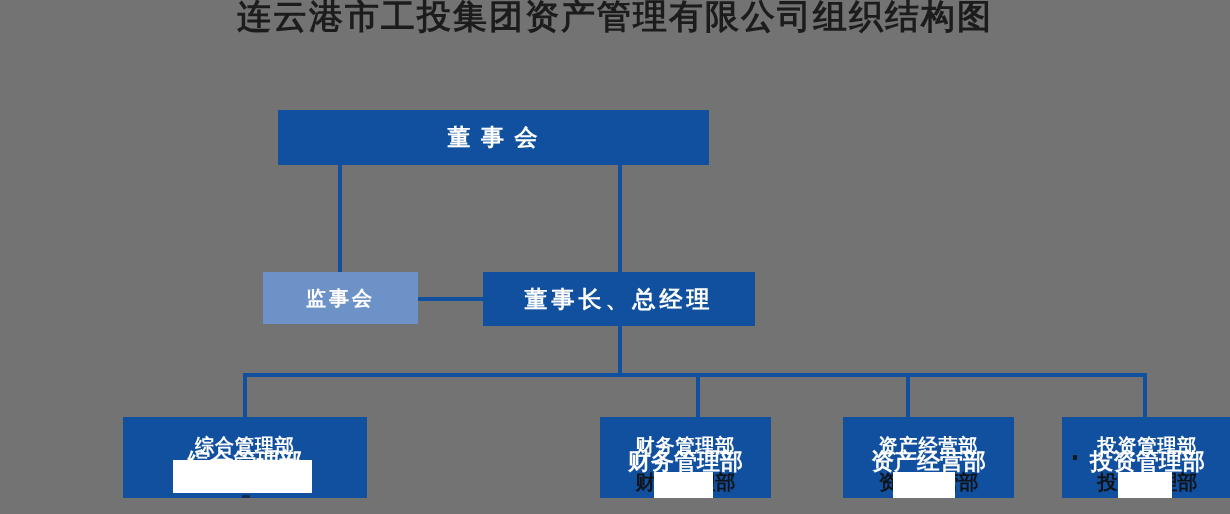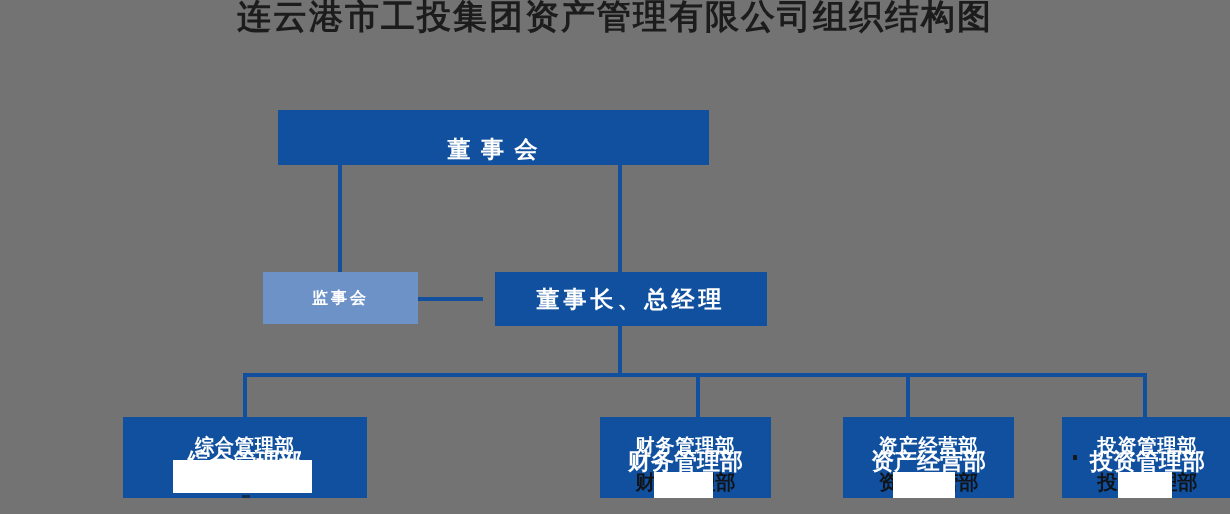--- a/index.html
+++ b/index.html
@@ -20,23 +20,23 @@
   .h-main{left:243px;top:373px;width:904px;height:4px;}
   .drop{top:377px;width:4px;height:40px;}
   .drop-1{left:243px;}
   .drop-2{left:696px;}
   .drop-3{left:906px;}
   .drop-4{left:1143px;}
   .node{
     position:absolute;display:flex;align-items:center;justify-content:center;
     font-weight:bold;color:var(--box-text,#fff);white-space:nowrap;
   }
-  .node-board{left:278px;top:110px;width:431px;height:55px;background:var(--primary,#10509e);font-size:23px;letter-spacing:2px;align-items:flex-end;}
-  .node-supervisory{left:263px;top:272px;width:155px;height:52px;background:var(--secondary,#6c92c8);font-size:16px;letter-spacing:3px;}
-  .node-executive{left:483px;top:272px;width:272px;height:54px;background:var(--primary,#10509e);font-size:23px;letter-spacing:4px;margin-left:12px;}
+  .node-board{left:278px;top:110px;width:431px;height:55px;background:var(--primary,#10509e);font-size:23px;letter-spacing:2px;}
+  .node-supervisory{left:263px;top:272px;width:155px;height:52px;background:var(--secondary,#6c92c8);font-size:20px;letter-spacing:3px;}
+  .node-executive{left:483px;top:272px;width:272px;height:54px;background:var(--primary,#10509e);font-size:23px;letter-spacing:4px;}
   .dept{
     position:absolute;top:417px;height:81px;background:var(--primary,#10509e);
     font-weight:bold;color:var(--box-text,#fff);
   }
   .dept-1{left:123px;width:244px;}
   .dept-2{left:600px;width:171px;}
   .dept-3{left:843px;width:171px;}
   .dept-4{left:1062px;width:171px;}
   .dept span{position:absolute;left:0;right:0;text-align:center;white-space:nowrap;font-weight:bold;}
   .dept .l1{top:16px;font-size:19px;letter-spacing:1px;color:var(--box-text,#fff);}

